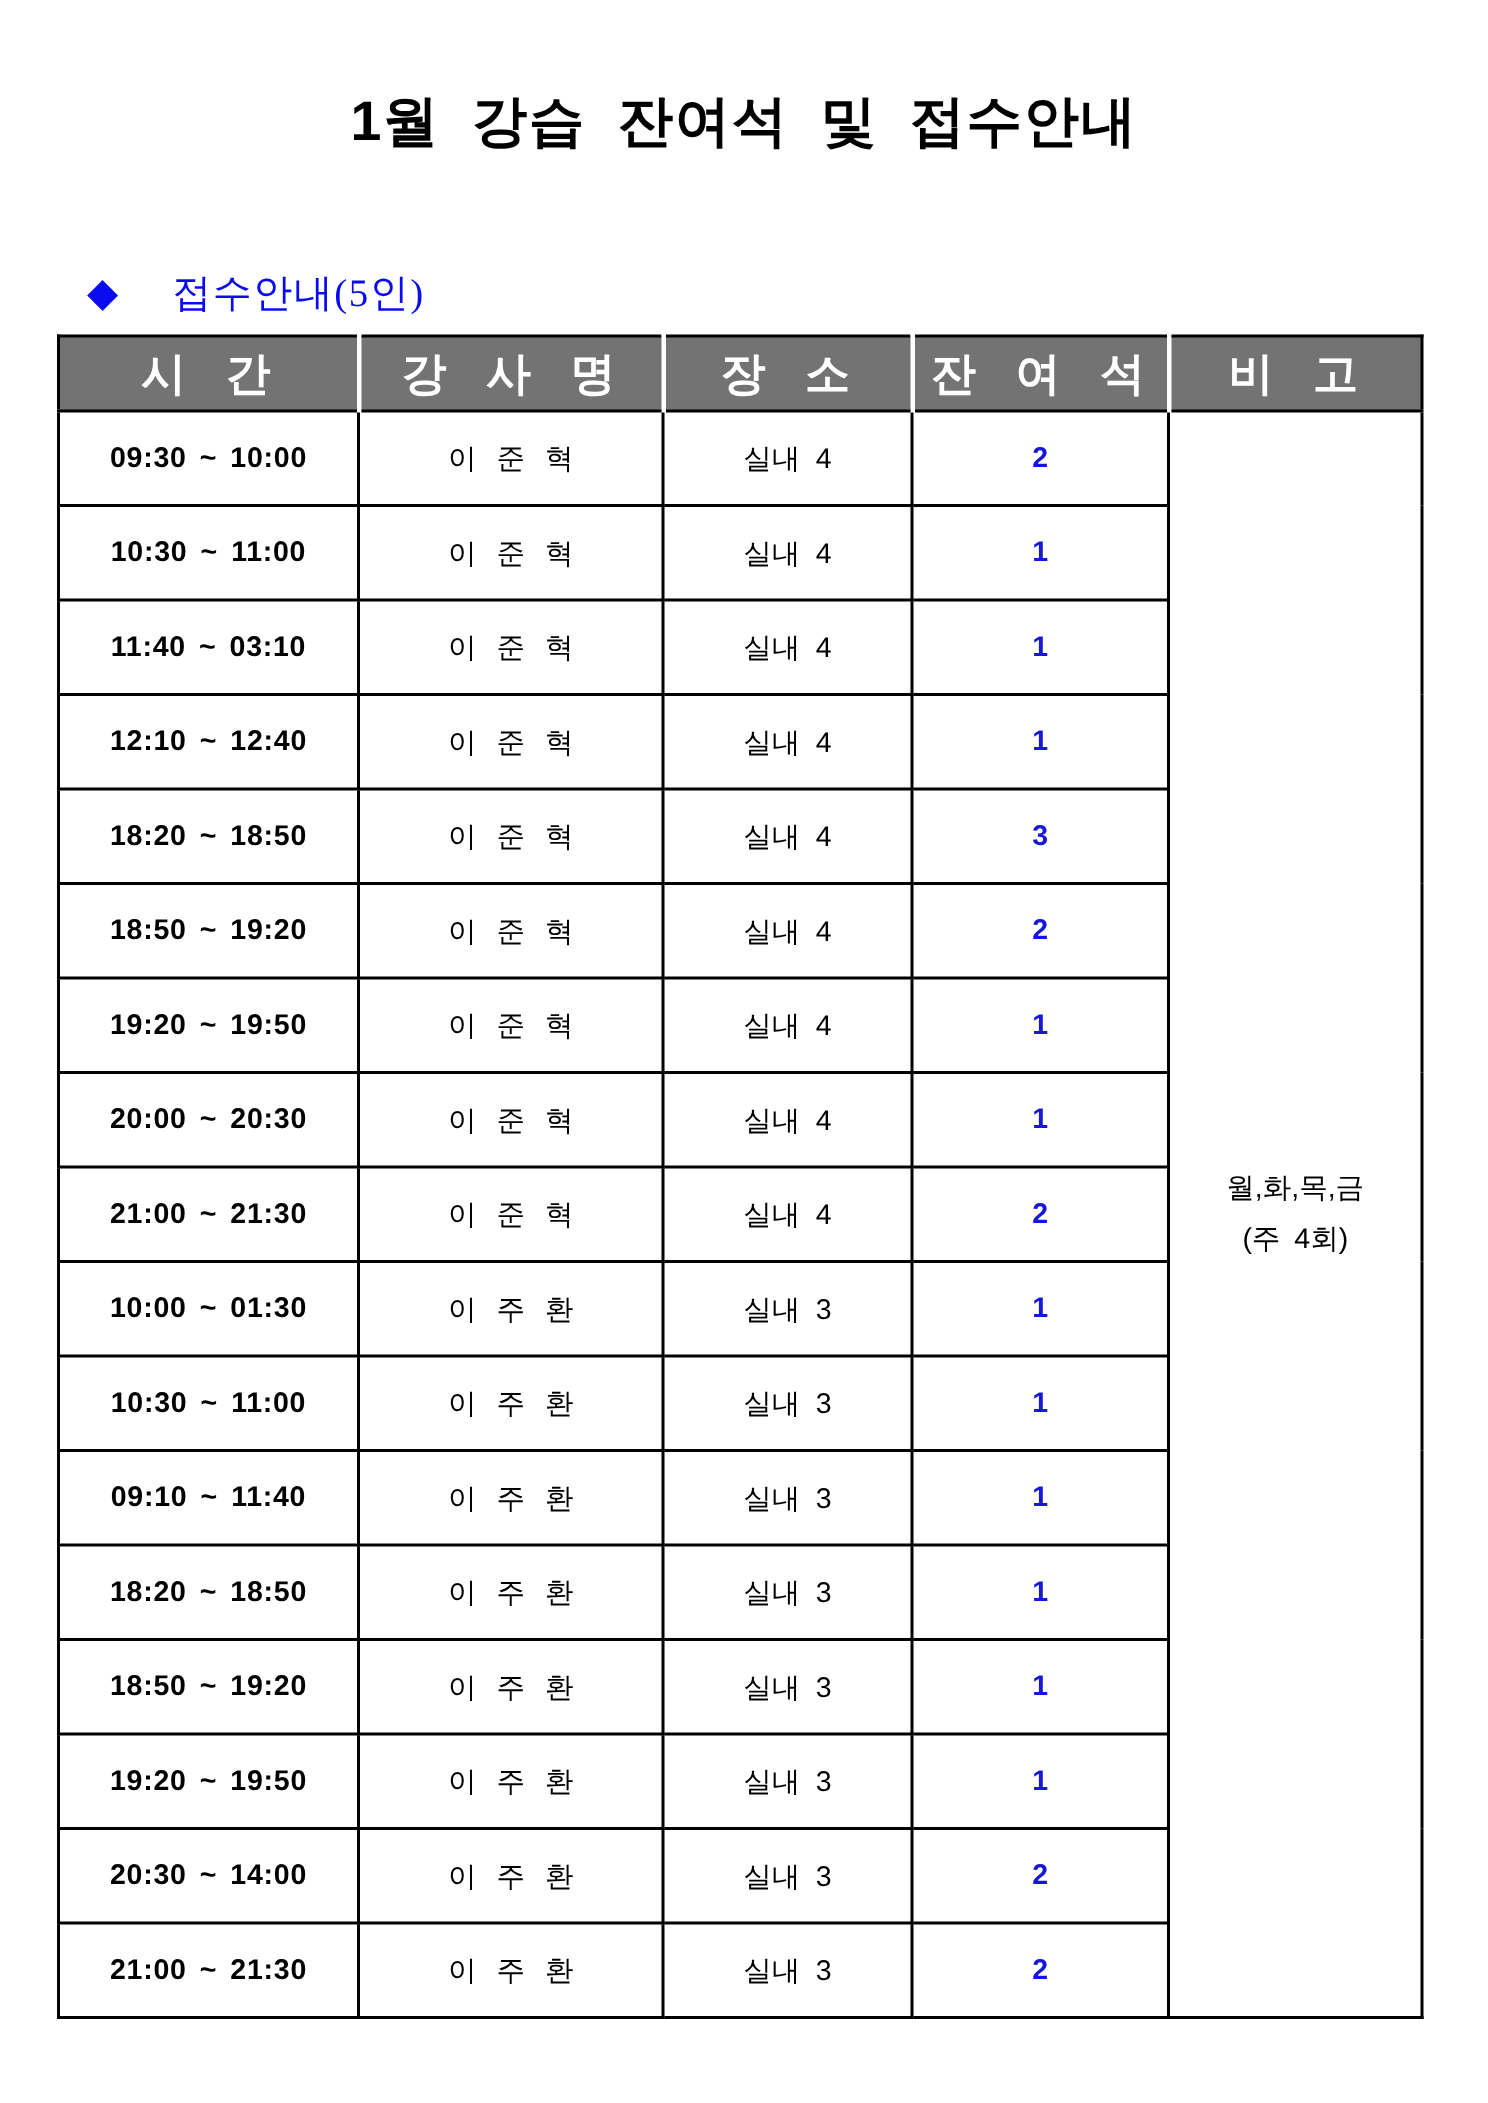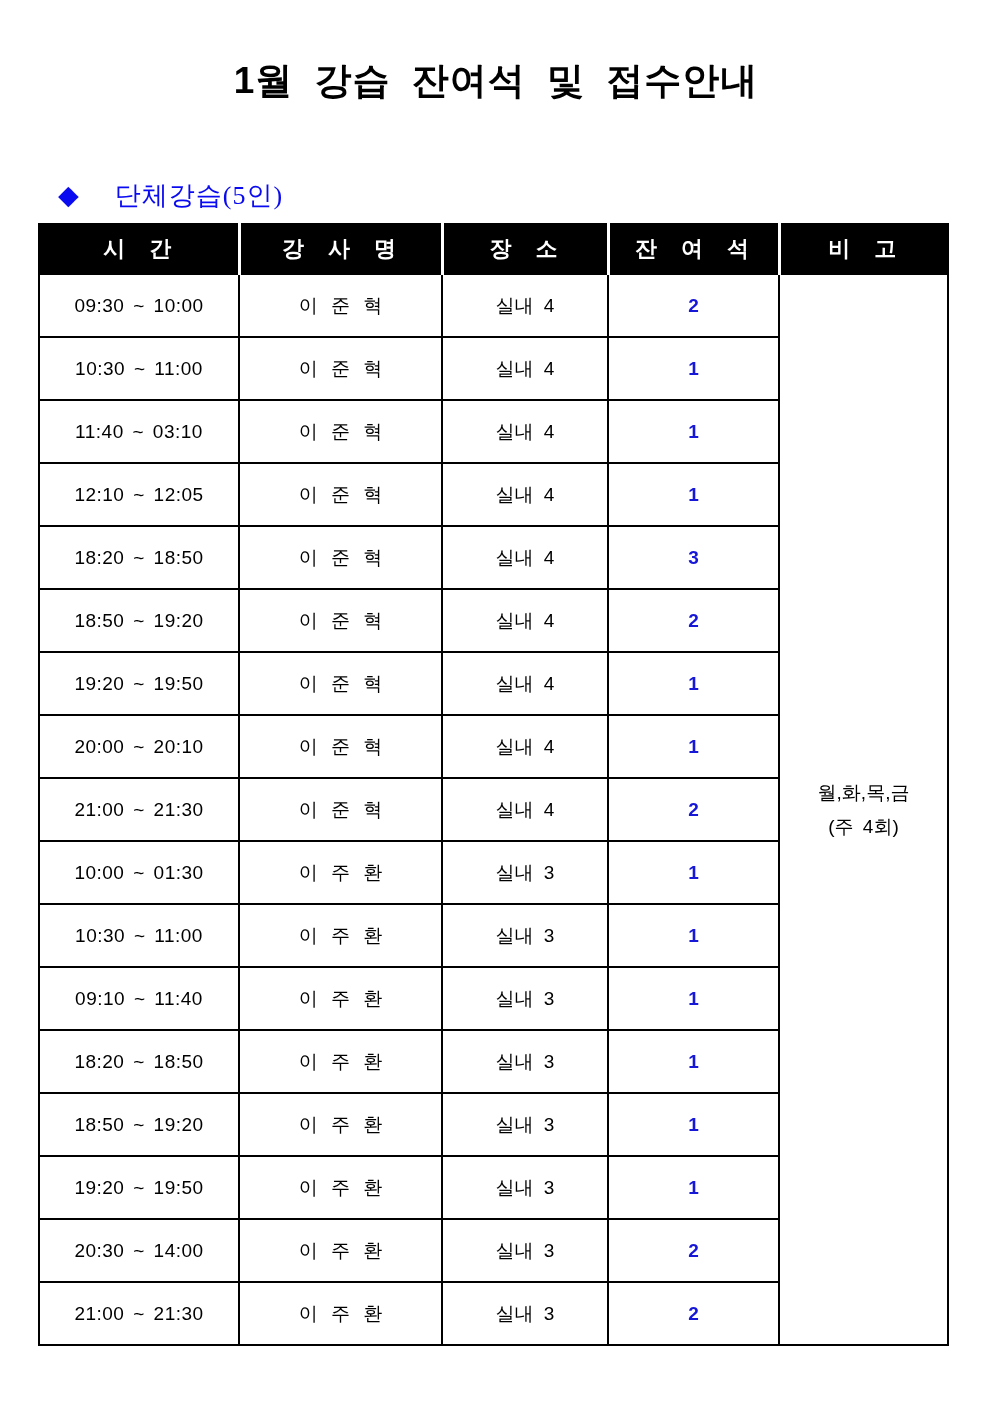--- a/index.html
+++ b/index.html
@@ -44,43 +44,43 @@
     letter-spacing: 1px;
   }
   table.schedule {
     margin-left: 38px;
     width: 909px;
     border-collapse: collapse;
     table-layout: fixed;
     border: 2px solid #000000;
   }
   table.schedule th {
-    background: #000000;
+    background: #737373;
     color: #ffffff;
-    font-size: 22px;
+    font-size: 30px;
     font-weight: bold;
     height: 50px;
     letter-spacing: 3px;
     word-spacing: 12px;
     border-left: 3px solid #ffffff;
     border-bottom: 2px solid #000000;
     text-align: center;
     vertical-align: middle;
   }
   table.schedule th:first-child { border-left: none; }
   table.schedule td {
     border: 2px solid #000000;
     text-align: center;
     vertical-align: middle;
     height: 63px;
     font-size: 19px;
     background: #ffffff;
   }
   td.c-time {
-    font-weight: normal;
+    font-weight: bold;
     letter-spacing: 0.5px;
     word-spacing: 3px;
   }
   td.c-instructor { word-spacing: 8px; }
   td.c-place { word-spacing: 5px; }
   td.c-seats {
     color: #1717d8;
     font-weight: bold;
     font-size: 20px;
   }
@@ -92,21 +92,21 @@
 </style>
 </head>
 <body>
 
 <div class="page">
 
   <div class="doc-title">1월 강습 잔여석 및 접수안내</div>
 
   <div class="section-row">
     <span class="diamond">◆</span>
-    <span class="section-label">단체강습(5인)</span>
+    <span class="section-label">접수안내(5인)</span>
   </div>
 
   <table class="schedule">
     <colgroup>
       <col style="width:200px">
       <col style="width:203px">
       <col style="width:166px">
       <col style="width:171px">
       <col style="width:169px">
     </colgroup>
@@ -136,21 +136,21 @@
         <td class="c-place">실내 4</td>
         <td class="c-seats">1</td>
       </tr>
       <tr>
         <td class="c-time">11:40 ~ 03:10</td>
         <td class="c-instructor">이 준 혁</td>
         <td class="c-place">실내 4</td>
         <td class="c-seats">1</td>
       </tr>
       <tr>
-        <td class="c-time">12:10 ~ 12:05</td>
+        <td class="c-time">12:10 ~ 12:40</td>
         <td class="c-instructor">이 준 혁</td>
         <td class="c-place">실내 4</td>
         <td class="c-seats">1</td>
       </tr>
       <tr>
         <td class="c-time">18:20 ~ 18:50</td>
         <td class="c-instructor">이 준 혁</td>
         <td class="c-place">실내 4</td>
         <td class="c-seats">3</td>
       </tr>
@@ -160,21 +160,21 @@
         <td class="c-place">실내 4</td>
         <td class="c-seats">2</td>
       </tr>
       <tr>
         <td class="c-time">19:20 ~ 19:50</td>
         <td class="c-instructor">이 준 혁</td>
         <td class="c-place">실내 4</td>
         <td class="c-seats">1</td>
       </tr>
       <tr>
-        <td class="c-time">20:00 ~ 20:10</td>
+        <td class="c-time">20:00 ~ 20:30</td>
         <td class="c-instructor">이 준 혁</td>
         <td class="c-place">실내 4</td>
         <td class="c-seats">1</td>
       </tr>
       <tr>
         <td class="c-time">21:00 ~ 21:30</td>
         <td class="c-instructor">이 준 혁</td>
         <td class="c-place">실내 4</td>
         <td class="c-seats">2</td>
       </tr>

